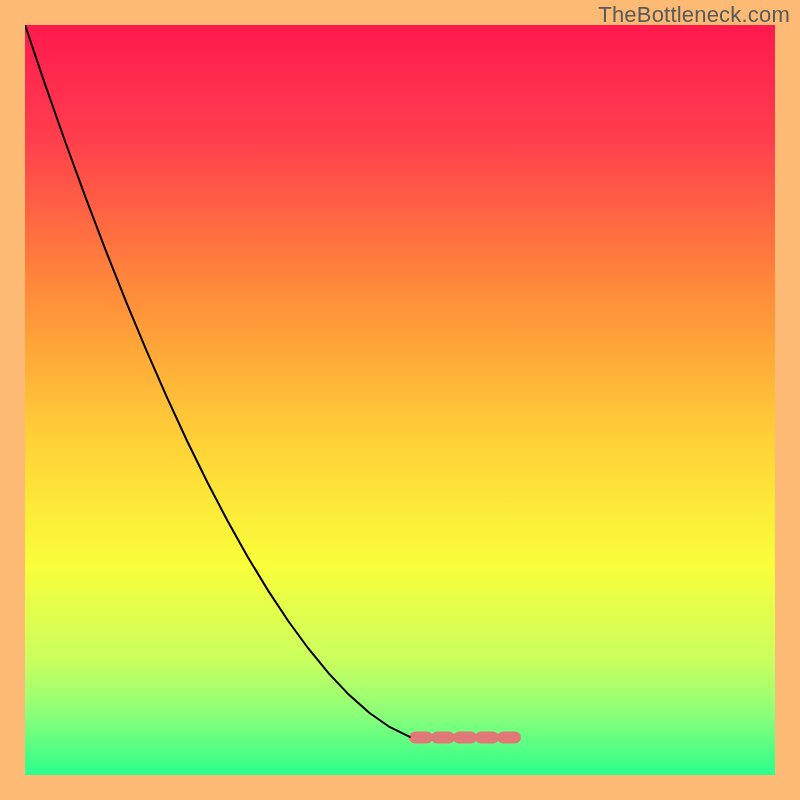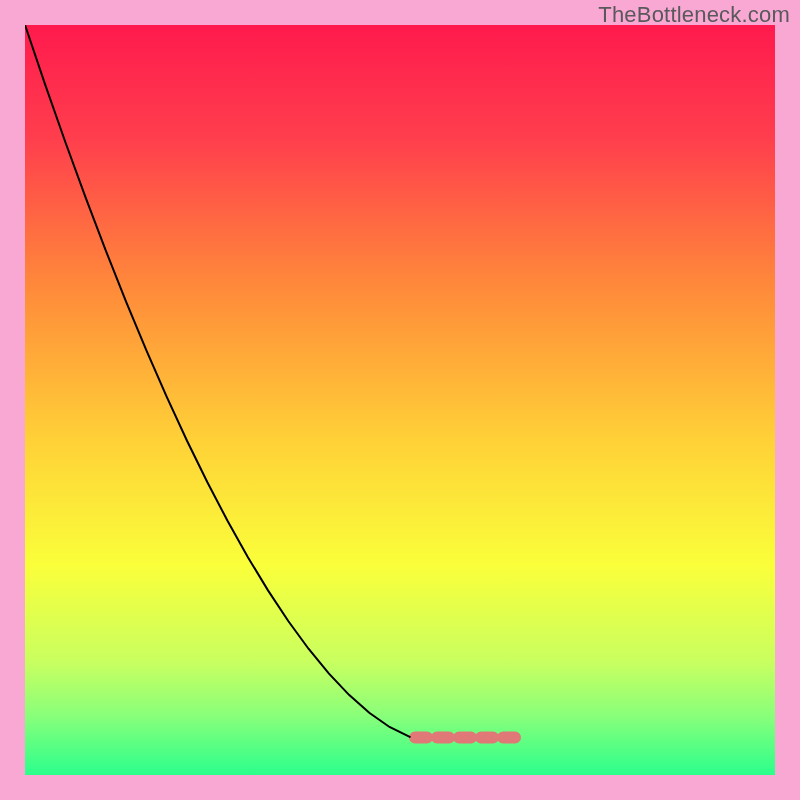--- a/index.html
+++ b/index.html
@@ -7,21 +7,21 @@
     padding: 0;
     width: 800px;
     height: 800px;
     background: #000;
     overflow: hidden;
   }
   .frame {
     position: relative;
     width: 800px;
     height: 800px;
-    background: #f9a8d4;
+    background: #fdba74;
   }
   .watermark {
     position: absolute;
     top: 2px;
     right: 10px;
     font-family: Arial, Helvetica, sans-serif;
     font-size: 22px;
     color: #58595b;
     font-weight: 400;
     letter-spacing: 0.2px;

